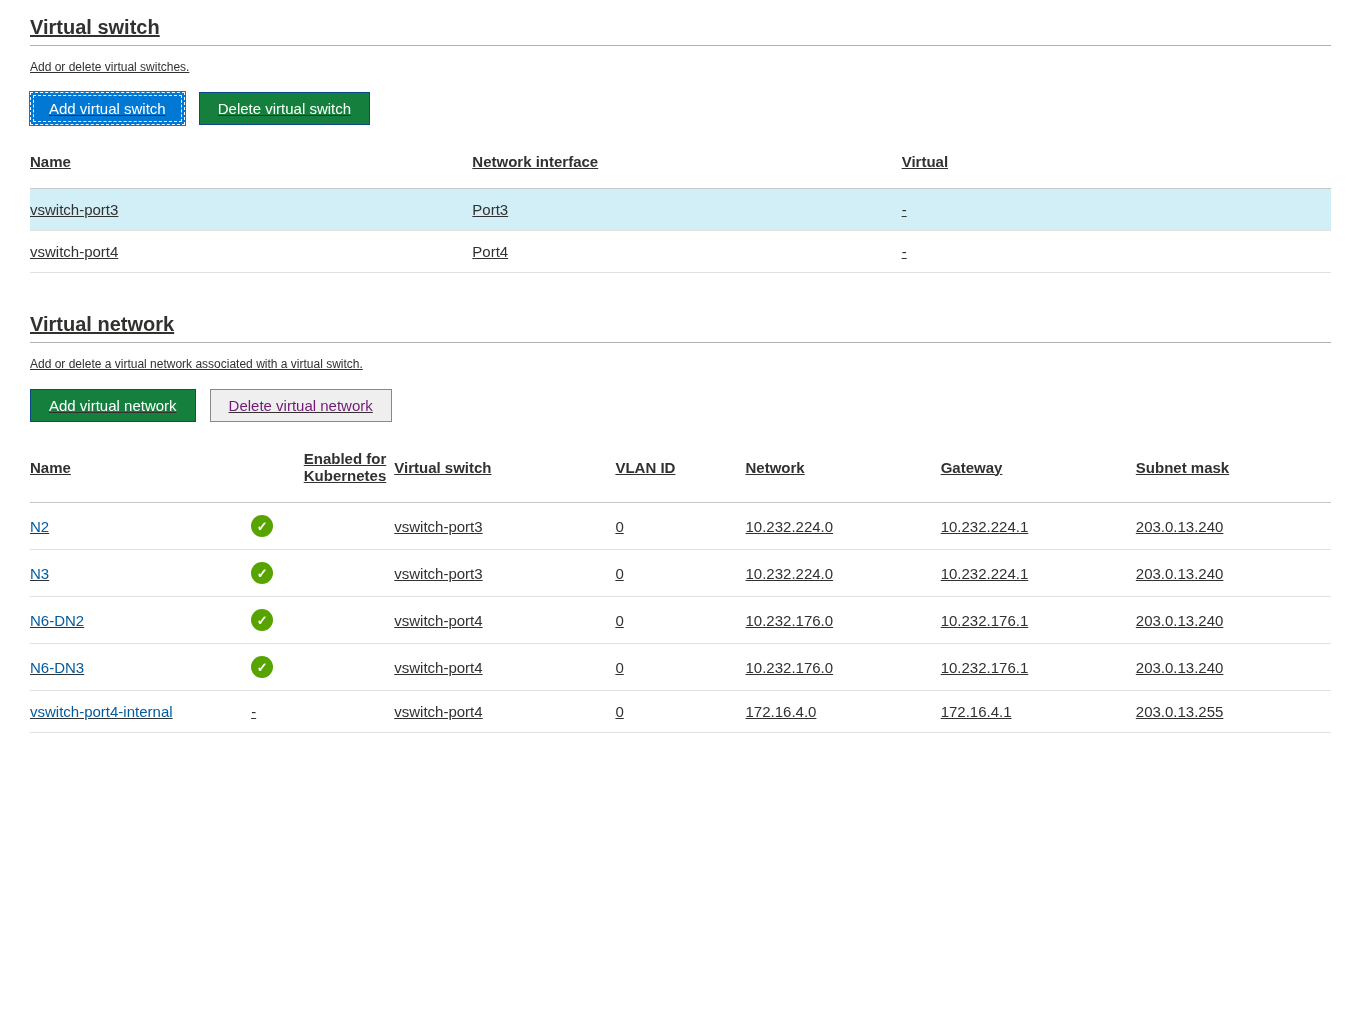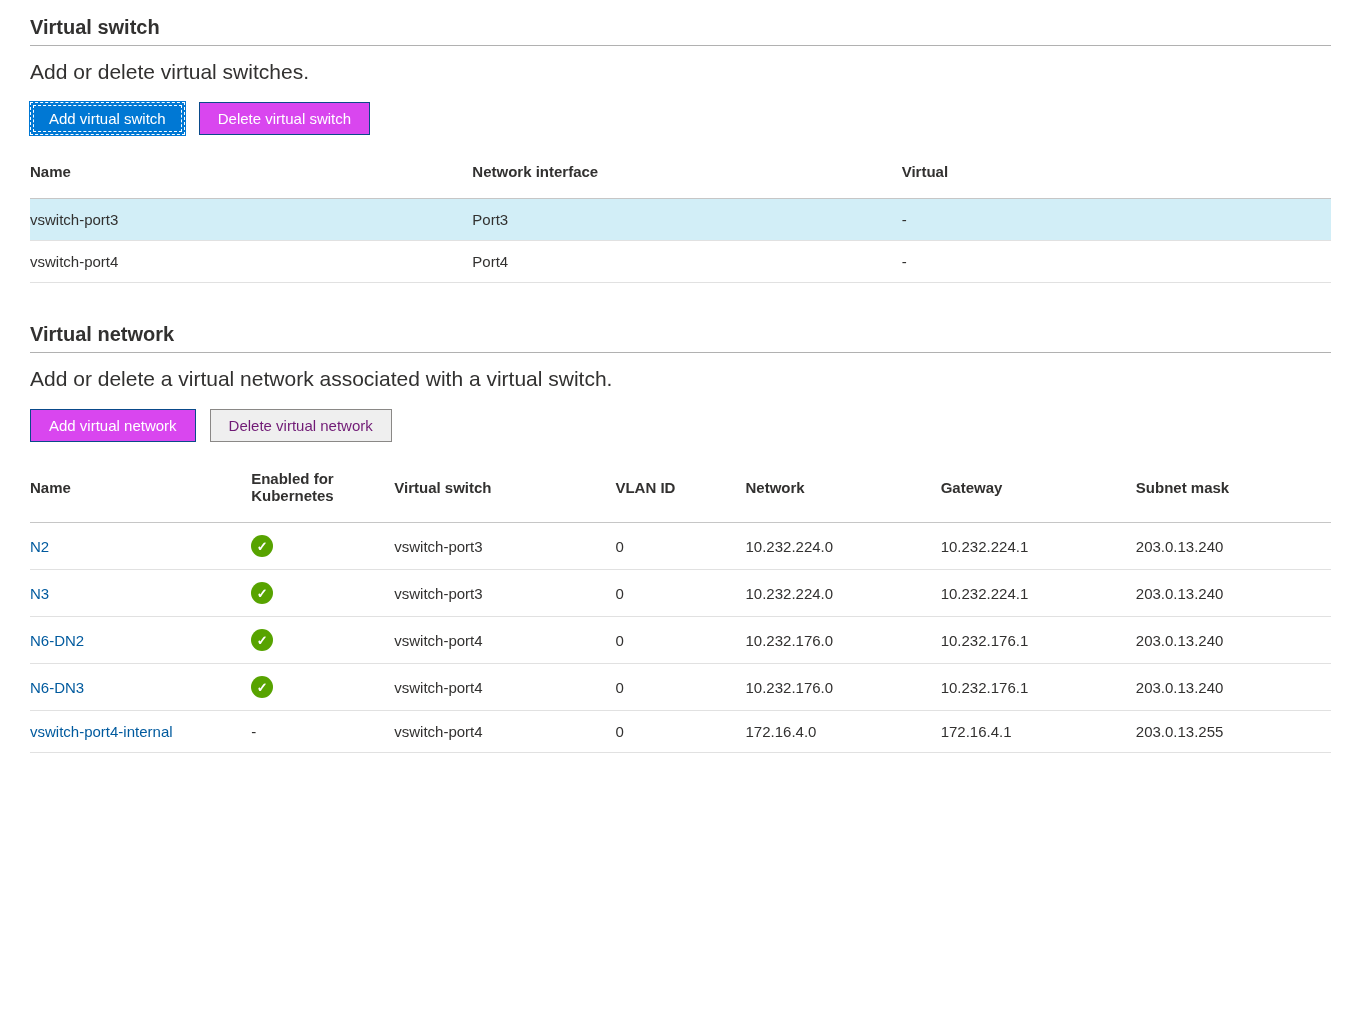--- a/index.html
+++ b/index.html
@@ -9,30 +9,31 @@
     }
     body {
       font-family: "Segoe UI", -apple-system, BlinkMacSystemFont, sans-serif;
       font-size: 14px;
       color: #323130;
       background: #fff;
       padding: 16px 30px;
     }
     .section {
       margin-bottom: 40px;
+      text-decoration: underline;
     }
     .section-header {
       font-size: 20px;
       font-weight: 600;
       padding-bottom: 6px;
       border-bottom: 1px solid #b1b1b1;
       margin-bottom: 14px;
     }
     .section-desc {
-      font-size: 21px;
+      font-size: 12px;
       color: #323130;
       margin-bottom: 18px;
     }
     .button-row {
       display: flex;
       gap: 14px;
       margin-bottom: 18px;
       align-items: flex-end;
     }
     .btn {
@@ -45,21 +46,21 @@
       cursor: pointer;
     }
     .btn.primary-focus {
       background: #0078d4;
       outline: 1px dashed #fff;
       outline-offset: -4px;
       border: 1px dashed #fff;
       box-shadow: 0 0 0 1px #0078d4;
     }
     .btn.secondary {
-      background: #d946ef;
+      background: #15803d;
       border: 1px solid #0a4a8a;
     }
     .btn.disabled {
       background: #efefef;
       border: 1px solid #8a8886;
       color: #701a75;
       cursor: default;
     }
     table {
       width: 100%;
@@ -100,21 +101,21 @@
     }
     .dash {
       color: #323130;
     }
     
     .t1-name { width: 34%; }
     .t1-nif  { width: 33%; }
     .t1-int  { width: 33%; }
     
     .t2-name { width: 17%; }
-    .t2-k8s  { width: 11%; }
+    .t2-k8s  { width: 11%; text-align: right; }
     .t2-vsw  { width: 17%; }
     .t2-vlan { width: 10%; }
     .t2-net  { width: 15%; }
     .t2-gw   { width: 15%; }
     .t2-mask { width: 15%; }
   </style>
 </head>
 <body>
 
 <div class="section">

